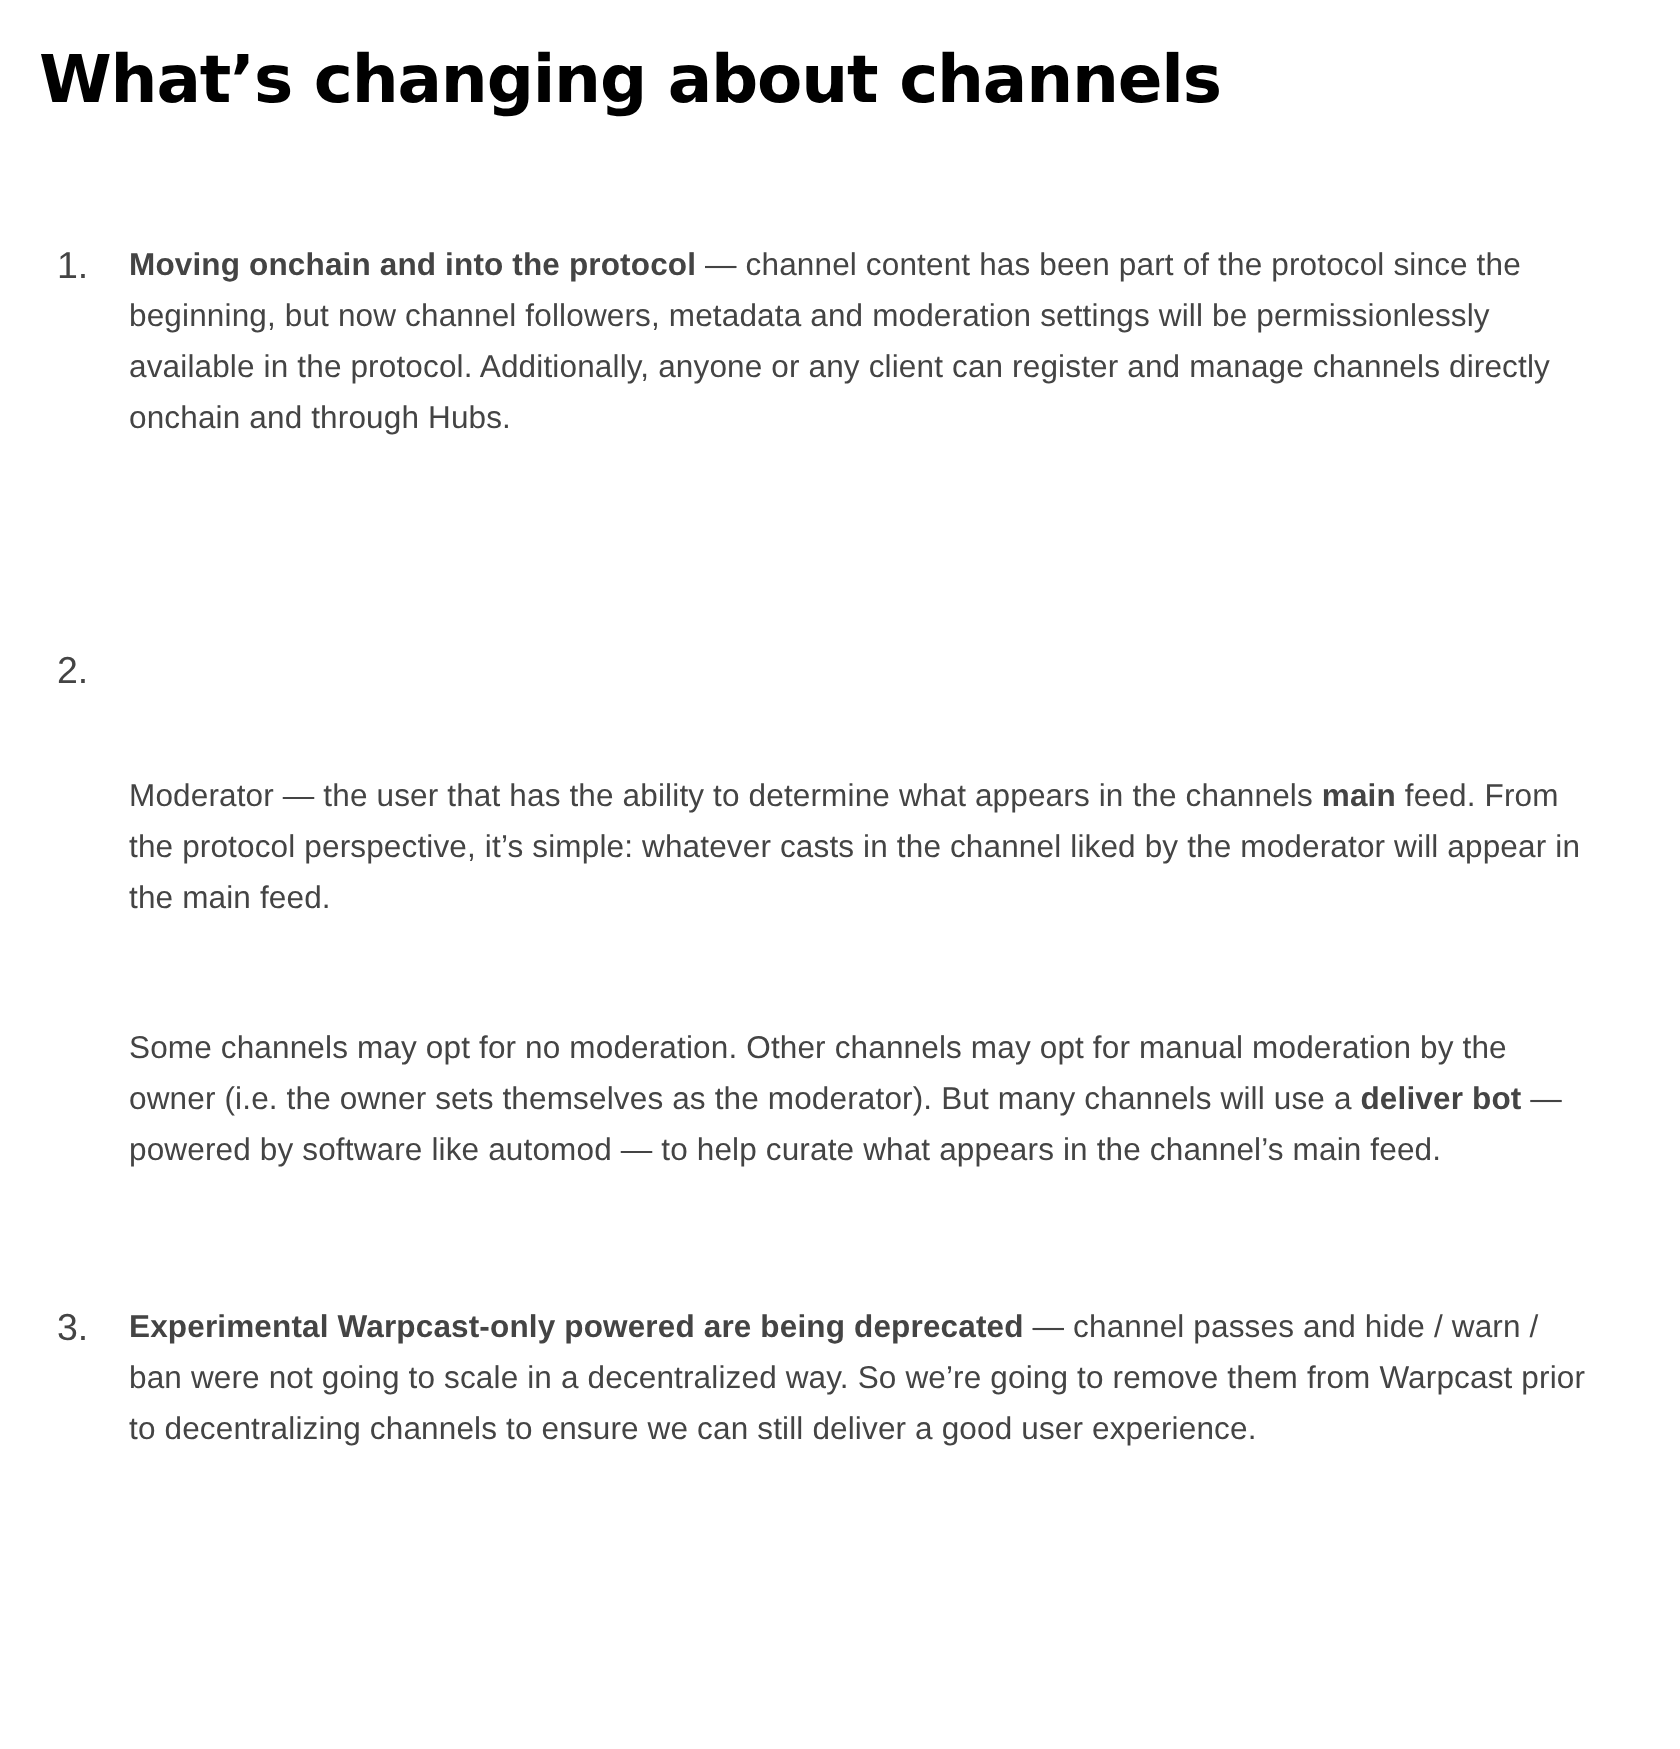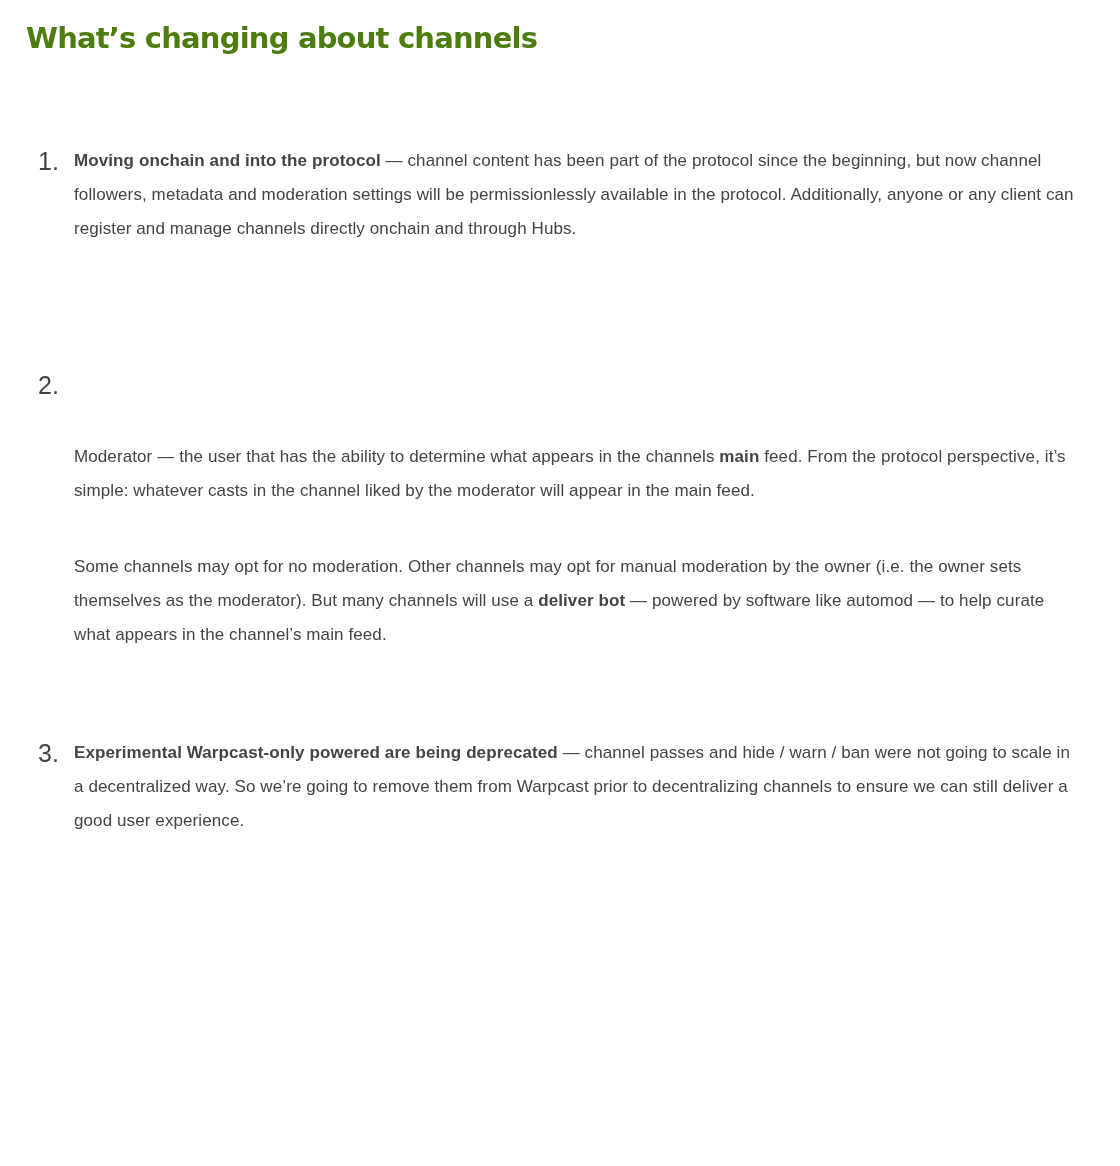--- a/index.html
+++ b/index.html
@@ -3,33 +3,33 @@
 <meta charset="utf-8">
 <style>
   html, body { margin: 0; padding: 0; background: #ffffff; }
   body {
     width: 1120px; height: 1166px; overflow: hidden;
     font-family: "Liberation Sans", "DejaVu Sans", sans-serif;
     color: #444444;
   }
   .page { position: relative; padding: 0 0 0 26px; }
   h1 {
-    margin: 0; padding-top: 14px;
-    font-size: 29px; font-weight: 700; letter-spacing: -0.8px;
-    color: #4d7c0f; line-height: 48px;
+    margin: 0; padding-top: 30px;
+    font-size: 44px; font-weight: 700; letter-spacing: -0.8px;
+    color: #000000; line-height: 48px;
     font-family: "DejaVu Sans", sans-serif;
   }
   ol { list-style: none; margin: 0; padding: 0; }
   .item { position: relative; padding-left: 44px; width: 1010px; }
   .num {
     position: absolute; left: 12px; top: 0;
     font-size: 25px; line-height: 34px; width: 32px;
   }
   p {
-    margin: 4px; font-size: 17px; line-height: 34px; color: #444444;
+    margin: 16px; font-size: 21px; line-height: 34px; color: #444444;
     letter-spacing: 0.1px;
   }
   b { font-weight: 700; color: #444444; }
   .gap { height: 34px; }
 </style>
 </head>
 <body>
 
 <div class="page">
   <h1>What’s changing about channels</h1>

